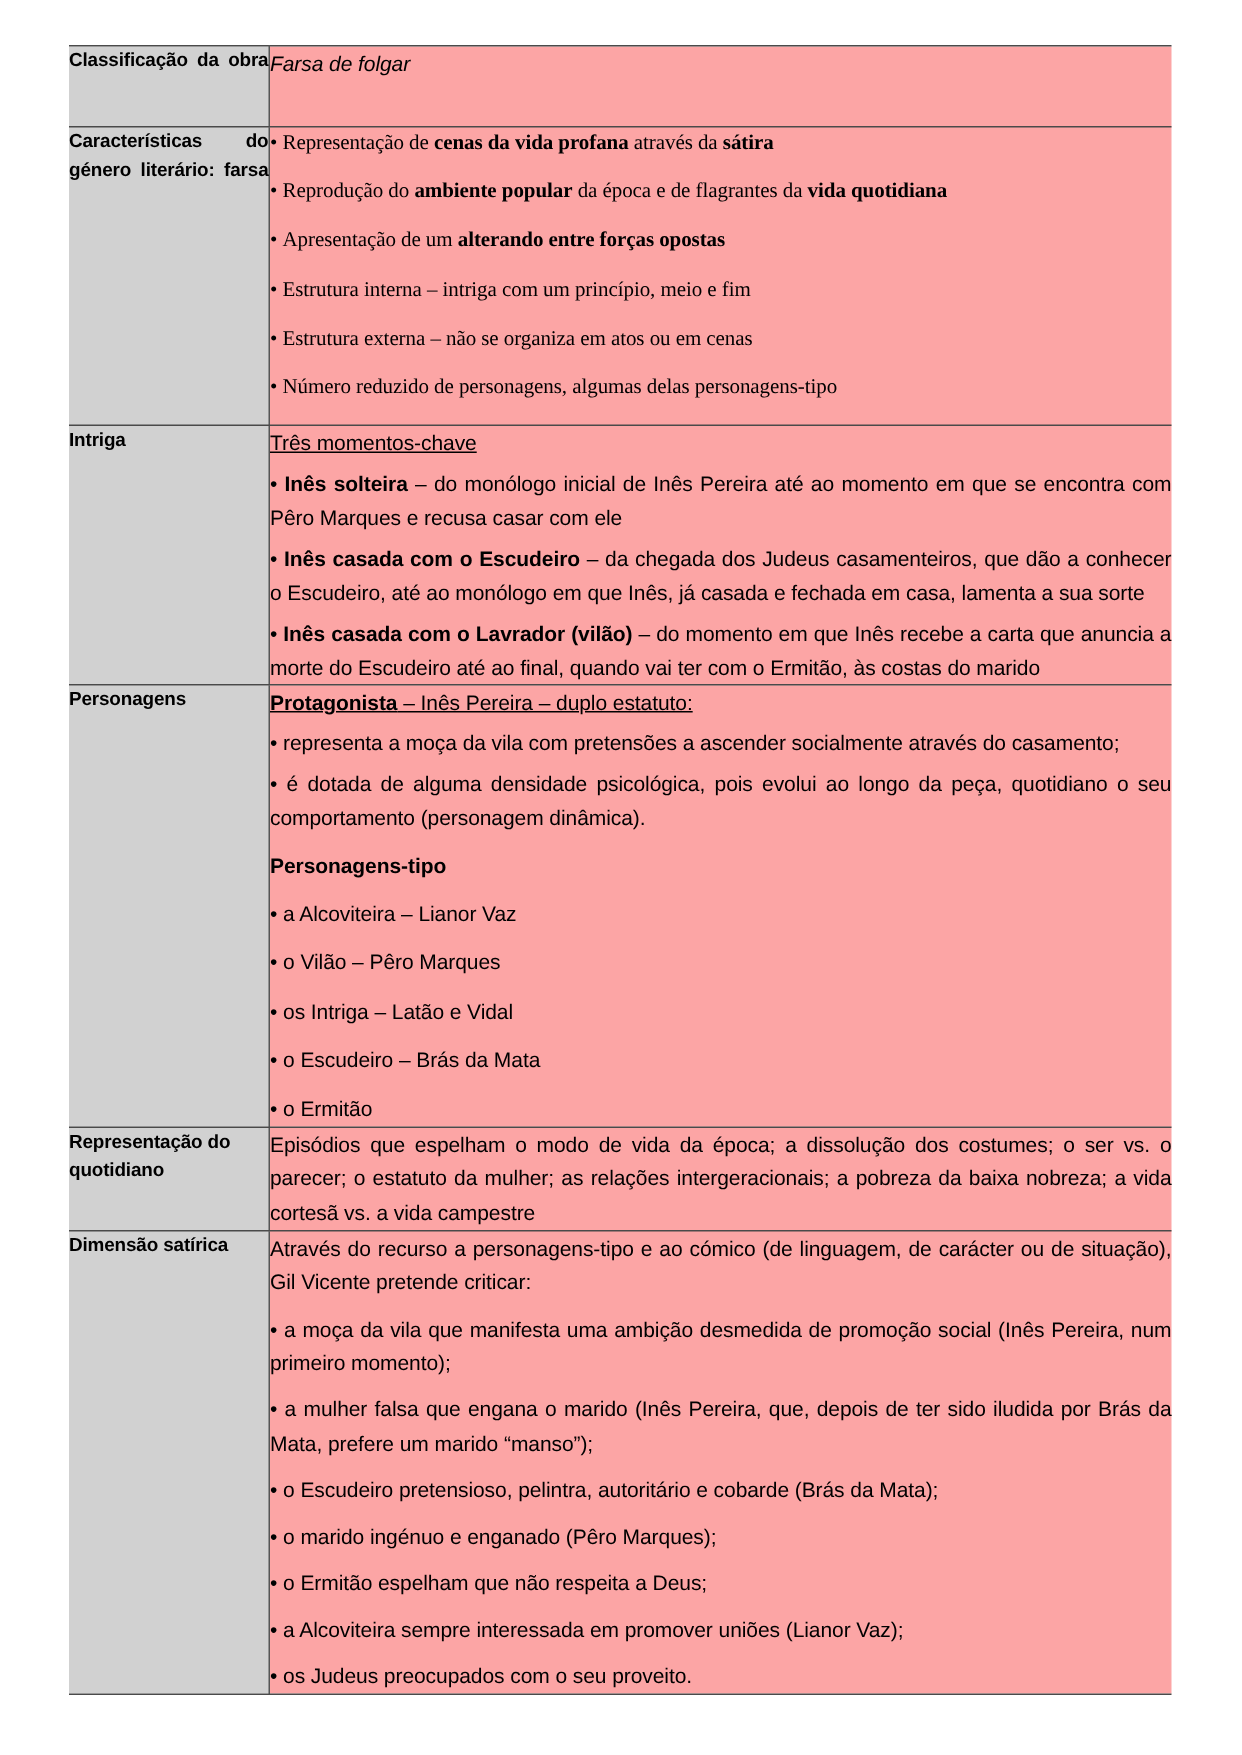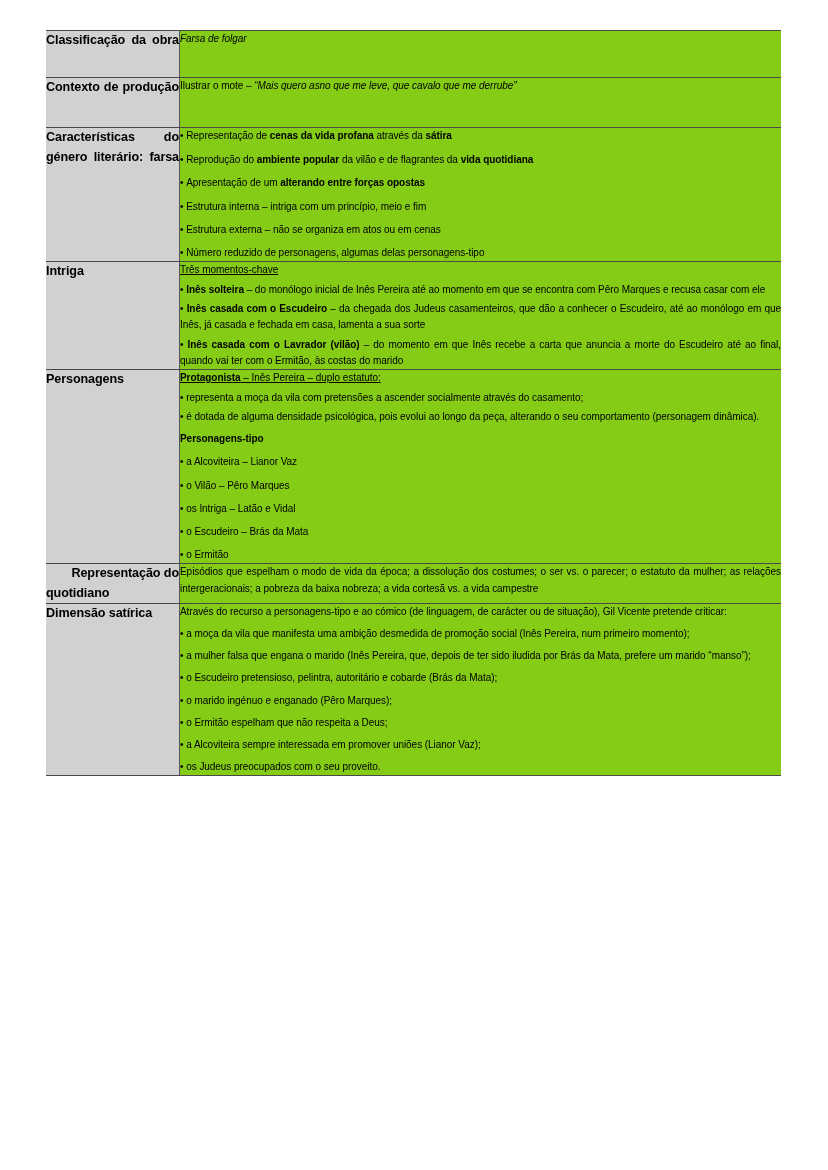--- a/index.html
+++ b/index.html
@@ -47,86 +47,78 @@
     padding: 8px 7px 10px 9px;
     font-weight: bold;
     font-size: 12.6px;
     line-height: 1.52;
     text-align: justify;
     text-align-last: justify;
     -moz-text-align-last: justify;
     letter-spacing: -0.1px;
   }
   .cell-label.nostretch {
-    text-align: right;
+    text-align: left;
     text-align-last: left;
     -moz-text-align-last: left;
   }
 
   .cell-body {
-    background: #84cc16;
+    background: #fca5a5;
     padding: 8px 9px 10px 11px;
-    font-size: 10px;
+    font-size: 14px;
     line-height: 1.62;
     text-align: justify;
     letter-spacing: -0.05px;
   }
 
   .cell-body p {
     margin: 0 0 0.32em 0;
   }
   .cell-body p:last-child { margin-bottom: 0; }
 
   .ital { font-style: italic; }
   .bold { font-weight: bold; }
   .uline { text-decoration: underline; }
   .bullet-line { text-indent: 0; }
   .spaced { margin-bottom: 0.62em !important; }
 
   
   .r-class .cell-body { padding-bottom: 30px; }
   .r-ctx .cell-body { padding-bottom: 33px; }
-  .r-carac .cell-body p { margin-bottom: 0.72em; }
-  .r-carac .cell-body p:last-child { margin-bottom: 0; }
+  .r-carac .cell-body p { margin-bottom: 0.72em; font-family: Liberation Serif, serif; }
+  .r-carac .cell-body p:last-child { margin-bottom: 12px; }
   .r-pers .cell-body p.tipo-item { margin-bottom: 0.70em; }
   .r-sat .cell-body p.sat-item { margin-bottom: 0.60em; }
 </style>
 </head>
 <body>
 
 <div class="page">
   <table class="sheet-table">
     <tbody>
 
       <tr class="r-class">
         <td class="cell-label">Classificação da obra</td>
         <td class="cell-body">
           <p>
             <span class="ital">Farsa de folgar</span>
           </p>
         </td>
       </tr>
 
-      <tr class="r-ctx">
-        <td class="cell-label">Contexto de produção</td>
-        <td class="cell-body">
-          <p>
-            <span>Ilustrar o mote – </span><span class="ital">“Mais quero asno que me leve, que cavalo que me derrube”</span>
-          </p>
-        </td>
-      </tr>
 
       <tr class="r-carac">
         <td class="cell-label">Características do género literário: farsa</td>
         <td class="cell-body">
           <p class="bullet-line">
             <span>•&nbsp;</span><span>Representação de </span><span class="bold">cenas da vida profana</span><span> através da </span><span class="bold">sátira</span>
           </p>
           <p class="bullet-line">
-            <span>•&nbsp;</span><span>Reprodução do </span><span class="bold">ambiente popular</span><span> da vilão e de flagrantes da </span><span class="bold">vida quotidiana</span>
+            <span>•&nbsp;</span><span>Reprodução do </span><span class="bold">ambiente popular</span><span> da época e de flagrantes da </span><span class="bold">vida quotidiana</span>
           </p>
           <p class="bullet-line">
             <span>•&nbsp;</span><span>Apresentação de um </span><span class="bold">alterando entre forças opostas</span>
           </p>
           <p class="bullet-line">
             <span>•&nbsp;</span><span>Estrutura interna – intriga com um princípio, meio e fim</span>
           </p>
           <p class="bullet-line">
             <span>•&nbsp;</span><span>Estrutura externa – não se organiza em atos ou em cenas</span>
           </p>
@@ -157,21 +149,21 @@
       <tr class="r-pers">
         <td class="cell-label nostretch">Personagens</td>
         <td class="cell-body">
           <p class="uline">
             <span class="bold">Protagonista</span><span> – Inês Pereira – duplo estatuto:</span>
           </p>
           <p class="bullet-line">
             <span>•&nbsp;</span><span>representa a moça da vila com pretensões a ascender socialmente através do casamento;</span>
           </p>
           <p class="bullet-line spaced">
-            <span>•&nbsp;</span><span>é dotada de alguma densidade psicológica, pois evolui ao longo da peça, alterando o seu comportamento (personagem dinâmica).</span>
+            <span>•&nbsp;</span><span>é dotada de alguma densidade psicológica, pois evolui ao longo da peça, quotidiano o seu comportamento (personagem dinâmica).</span>
           </p>
           <p class="tipo-item">
             <span class="bold">Personagens-tipo</span>
           </p>
           <p class="bullet-line tipo-item">
             <span>•&nbsp;</span><span>a Alcoviteira – Lianor Vaz</span>
           </p>
           <p class="bullet-line tipo-item">
             <span>•&nbsp;</span><span>o Vilão – Pêro Marques</span>
           </p>

